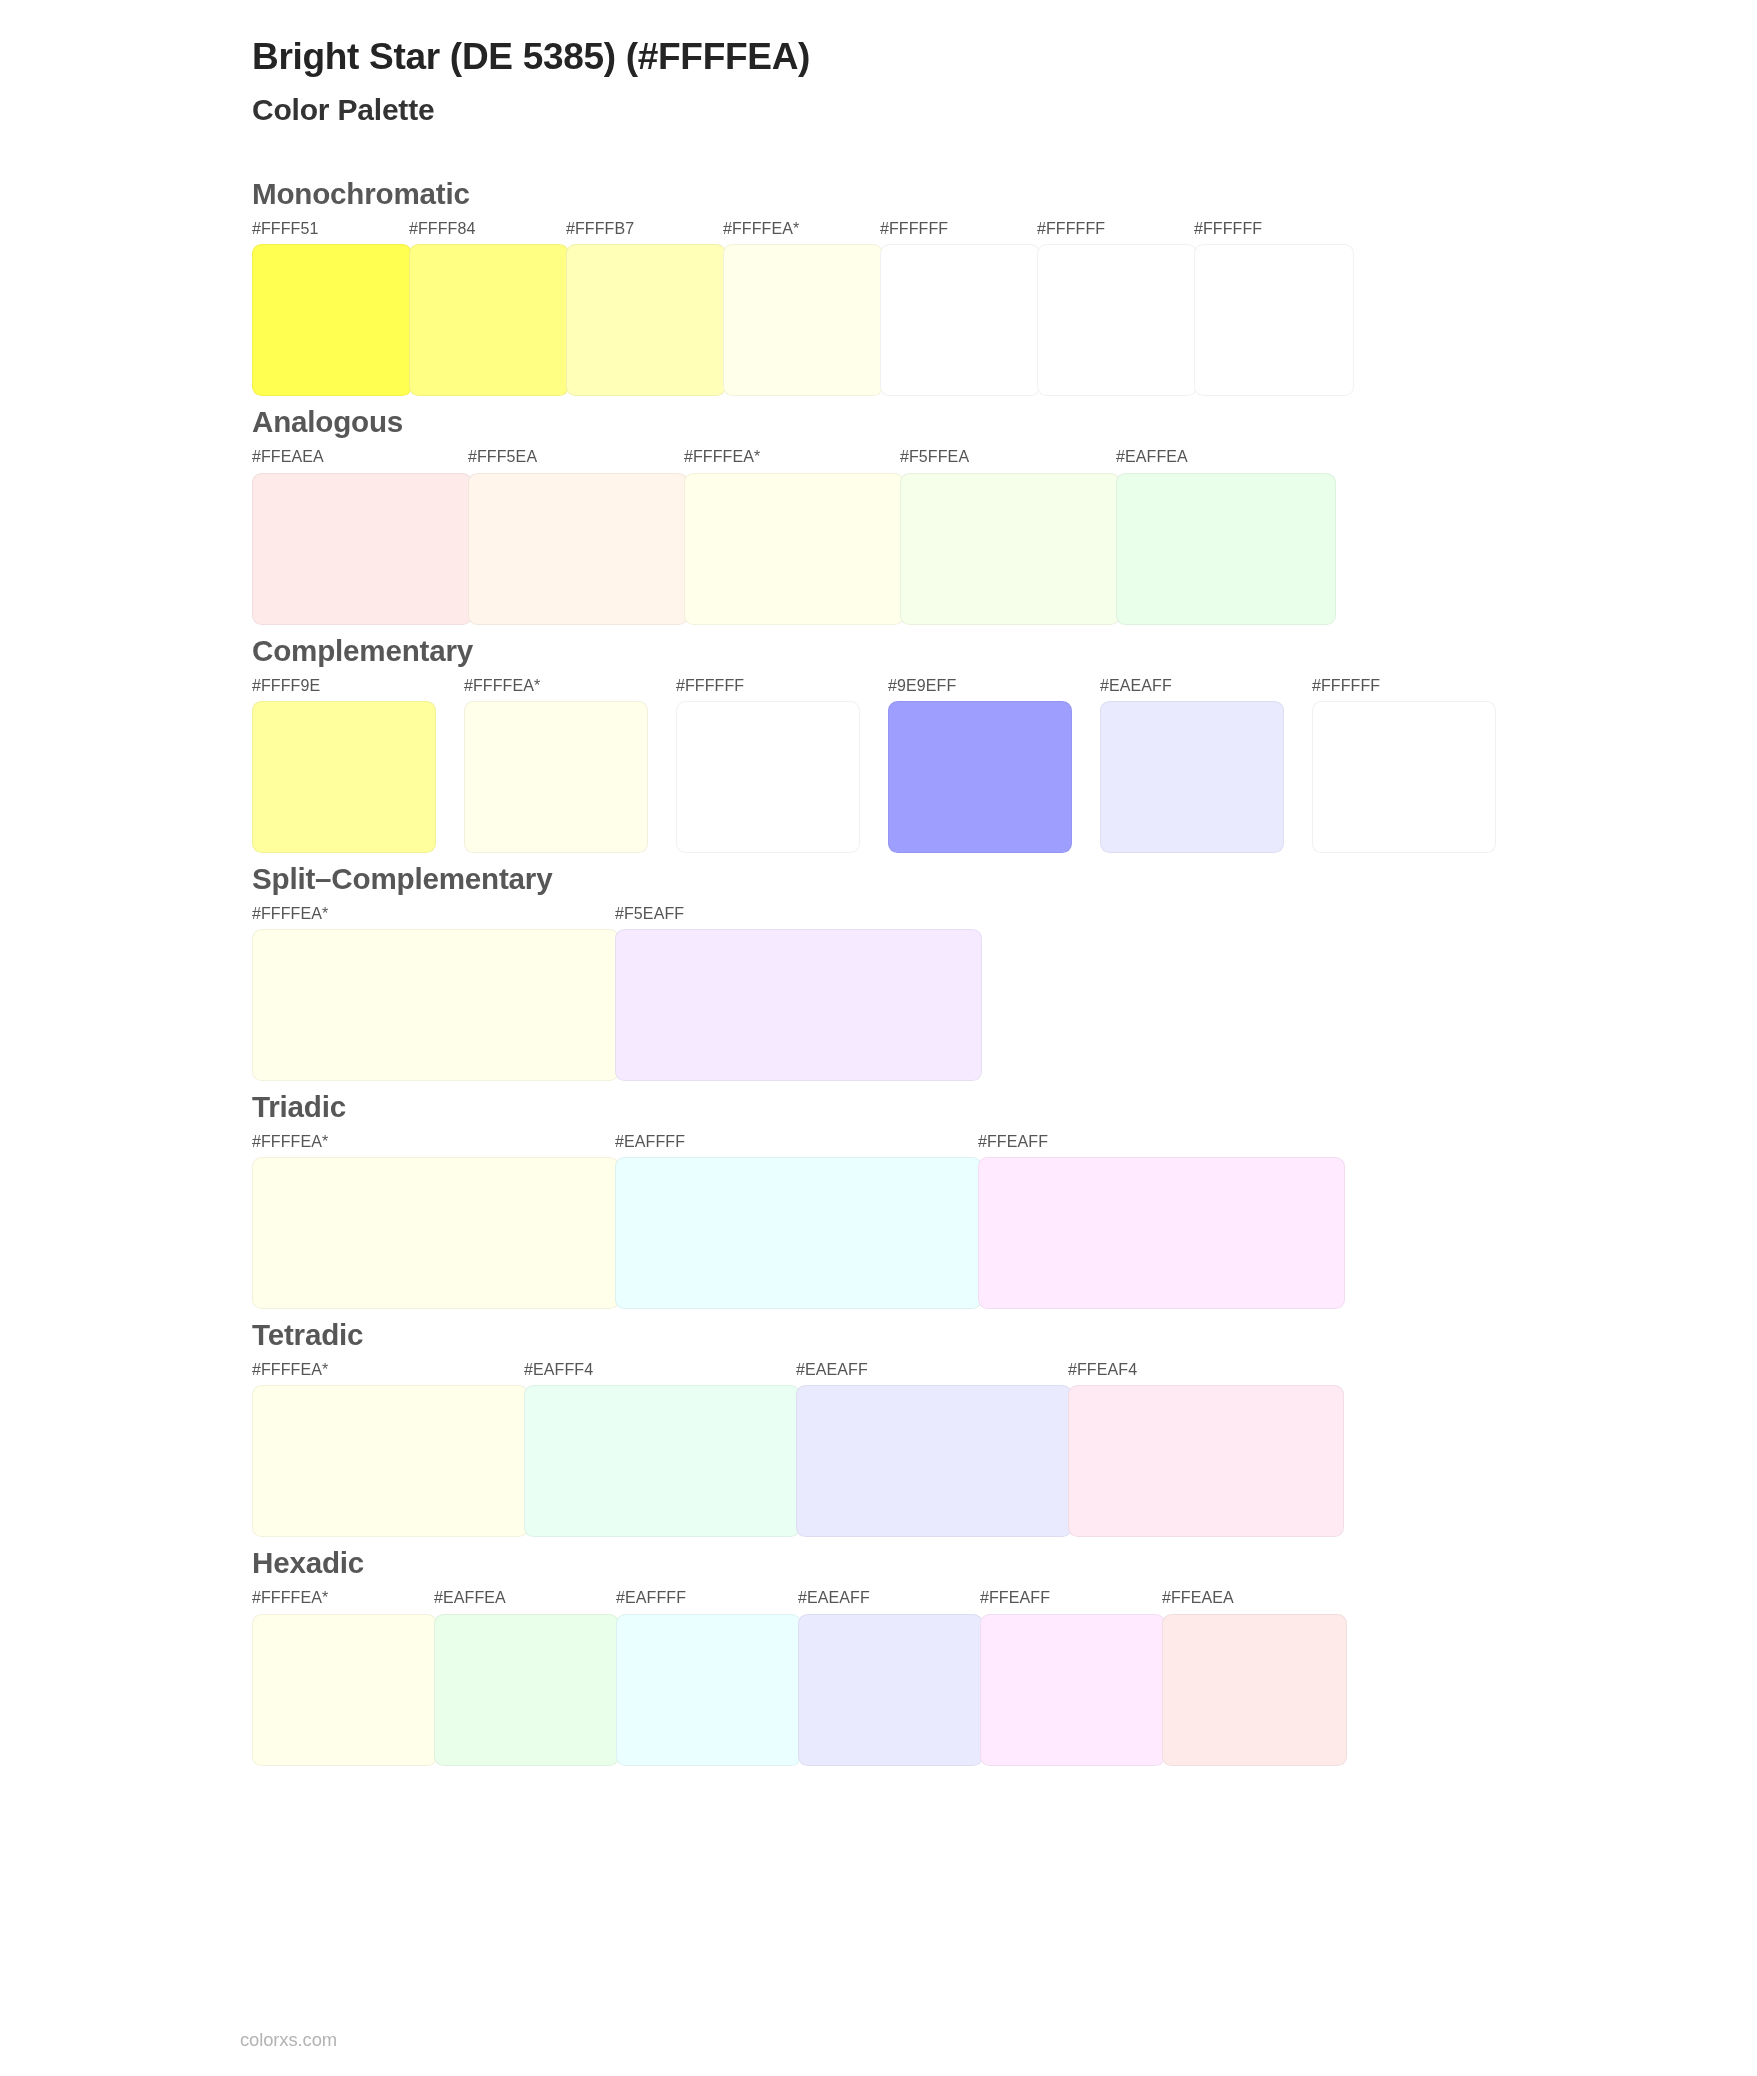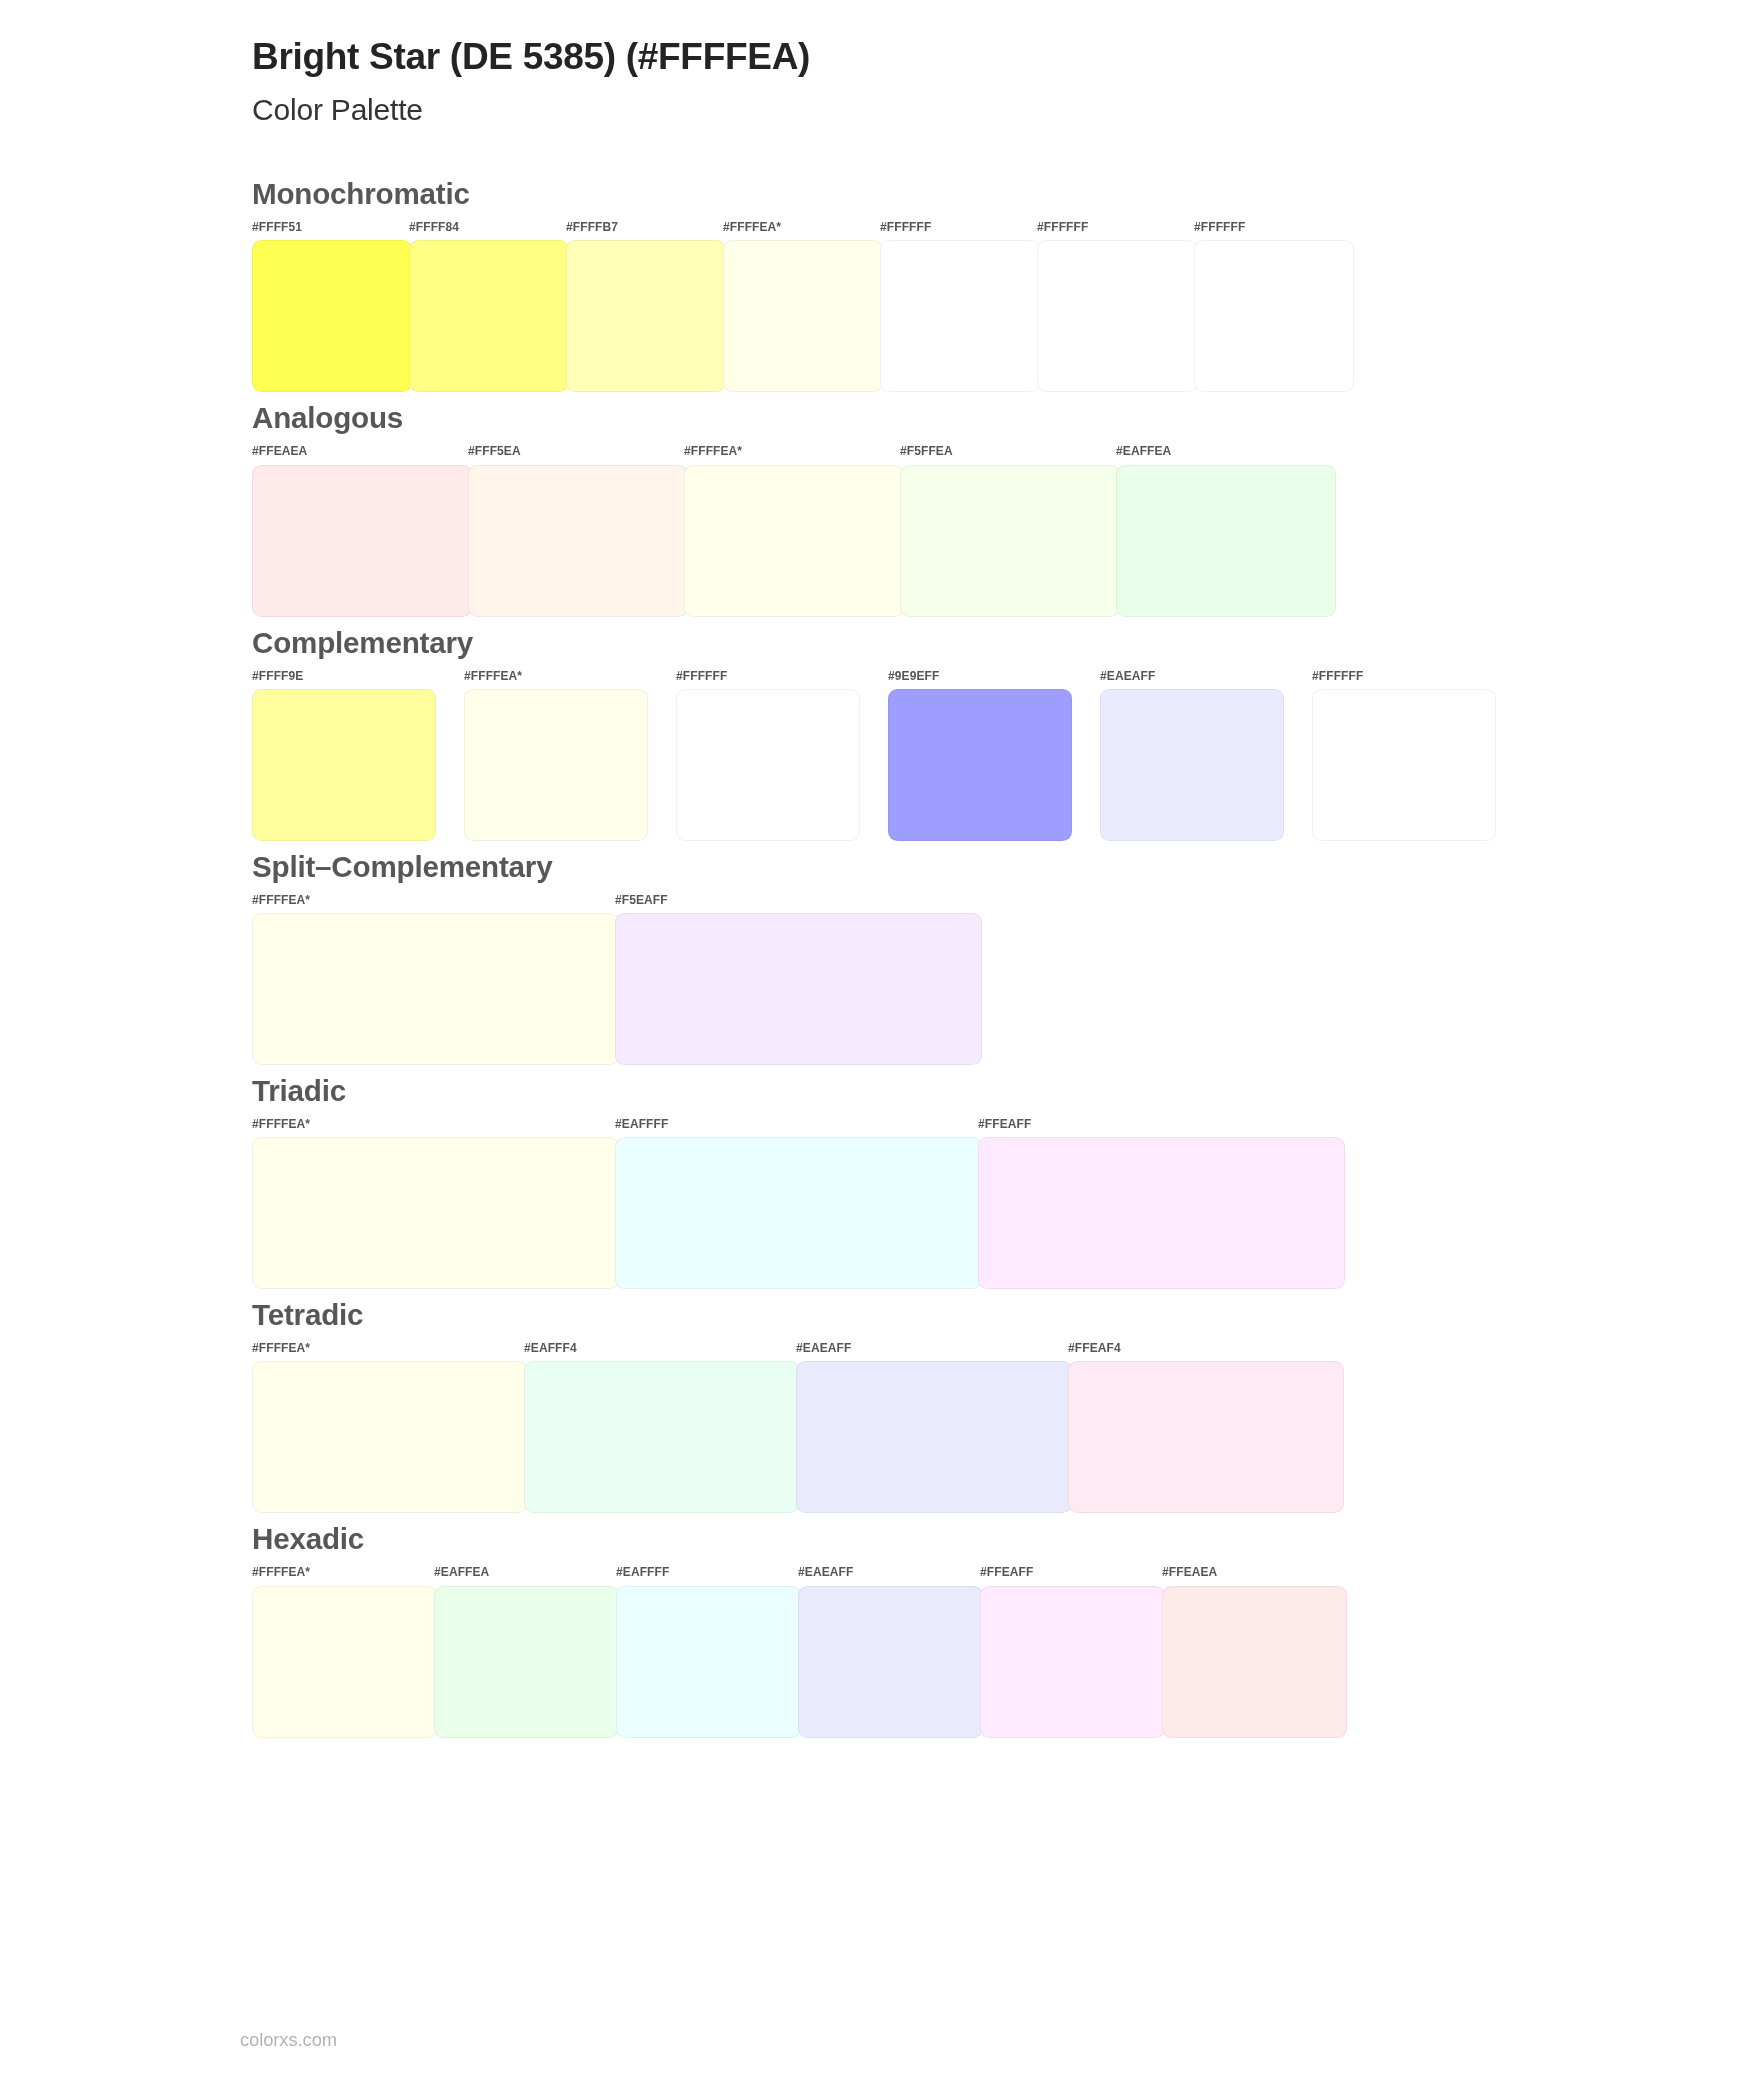--- a/index.html
+++ b/index.html
@@ -27,21 +27,21 @@
   .title {
     font-size: 37px;
     font-weight: bold;
     color: #242424;
     letter-spacing: -0.3px;
     margin: 0;
     line-height: 1.22;
   }
   .subtitle {
     font-size: 30px;
-    font-weight: normal;
+    font-weight: bold;
     color: #333333;
     letter-spacing: -0.2px;
     margin: 12.8px 0 0 0;
     line-height: 1.2;
   }
 
   .sections {
     margin-top: 48px;
   }
   .section {
@@ -60,22 +60,22 @@
   .swatch-row {
     position: relative;
     display: flex;
     align-items: flex-start;
   }
   .swatch-cell {
     position: relative;
     box-sizing: border-box;
   }
   .swatch-label {
-    font-size: 12px;
-    font-weight: bold;
+    font-size: 16px;
+    font-weight: normal;
     color: #555555;
     letter-spacing: 0.1px;
     line-height: 1;
     padding-bottom: 7.2px;
     white-space: nowrap;
   }
   .swatch-chip {
     border-radius: 9.6px;
     border: 0.8px solid rgba(0,0,0,0.055);
     box-sizing: border-box;

